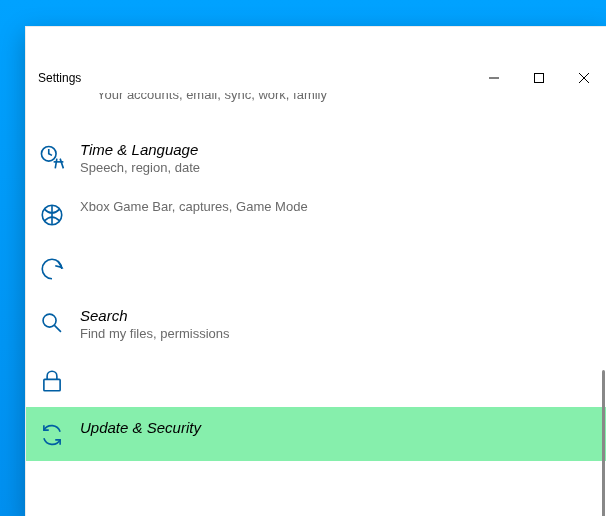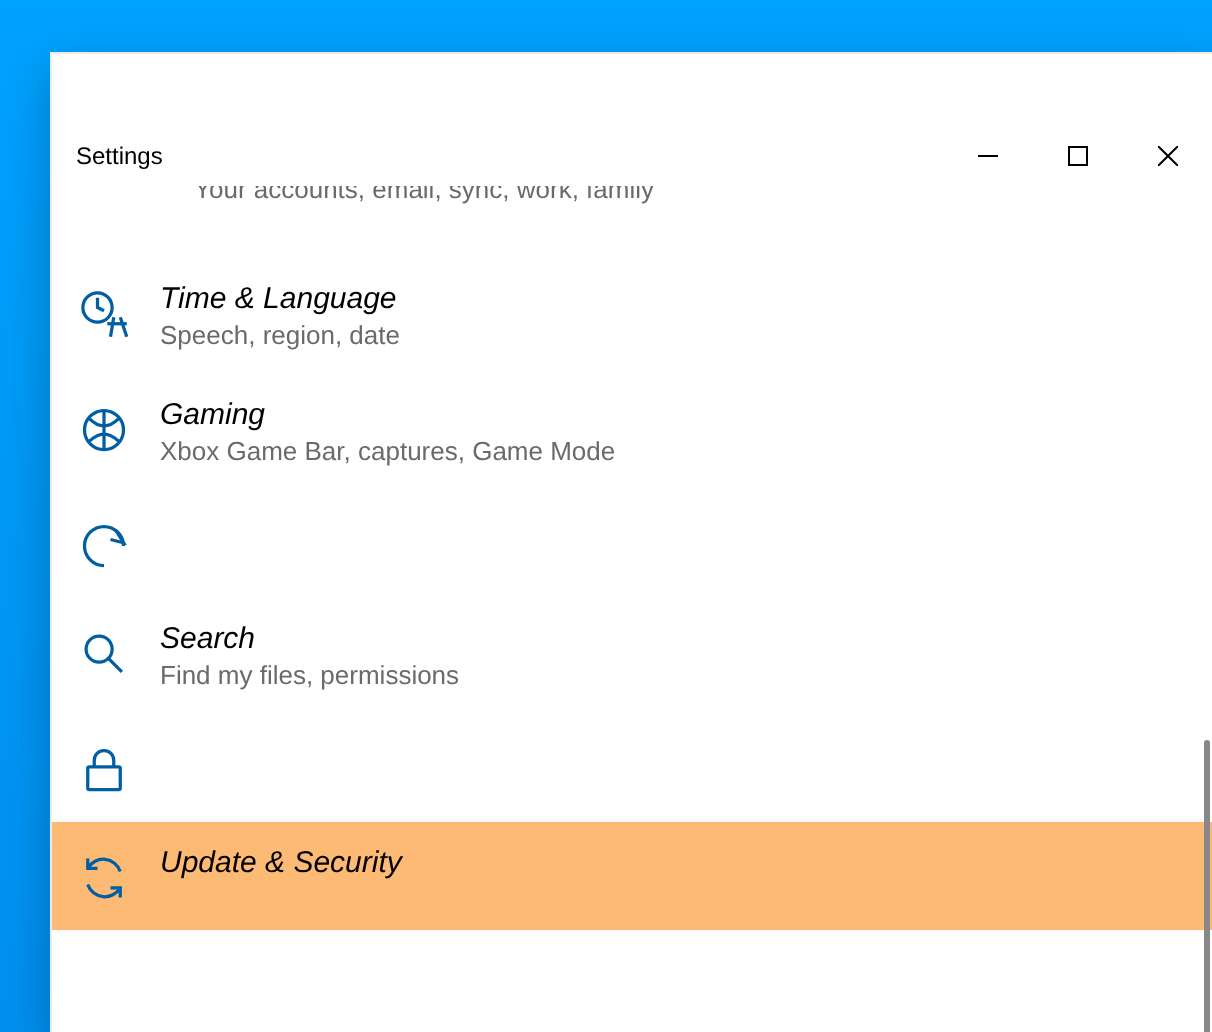--- a/index.html
+++ b/index.html
@@ -59,21 +59,21 @@
     gap:14px;
     box-sizing:border-box;
     width:100%;
   }
   .row.partial{
     padding-top:0;
     margin-top:-6px;
     padding-left:29px;
   }
   .row.selected{
-    background:#fdba74;
+    background:#86efac;
   }
   .icon{
     width:28px;height:28px;
     flex:0 0 28px;
     display:flex;align-items:center;justify-content:center;
     margin-top:2px;
     color:#005ea3;
   }
   .row.partial .icon{visibility:hidden;}
   .text{display:flex;flex-direction:column;gap:2px;}
@@ -143,21 +143,20 @@
       <div class="row">
         <span class="icon">
           <svg width="26" height="26" viewBox="0 0 32 32" fill="none" stroke="currentColor" stroke-width="2">
             <circle cx="16" cy="16" r="12"></circle>
             <path d="M7 9 Q16 18 25 9"></path>
             <path d="M7 23 Q16 14 25 23"></path>
             <path d="M16 4 V28"></path>
           </svg>
         </span>
         <div class="text">
-          <span class="ttl">Gaming</span>
           <span class="sub">Xbox Game Bar, captures, Game Mode</span>
         </div>
       </div>
 
       <div class="row">
         <span class="icon">
           <svg width="26" height="26" viewBox="0 0 32 32" fill="none" stroke="currentColor" stroke-width="2">
             <path d="M16 28 A12 12 0 1 1 28 16"></path>
             <path d="M23 6 L28 14 L20 12"></path>
           </svg>

